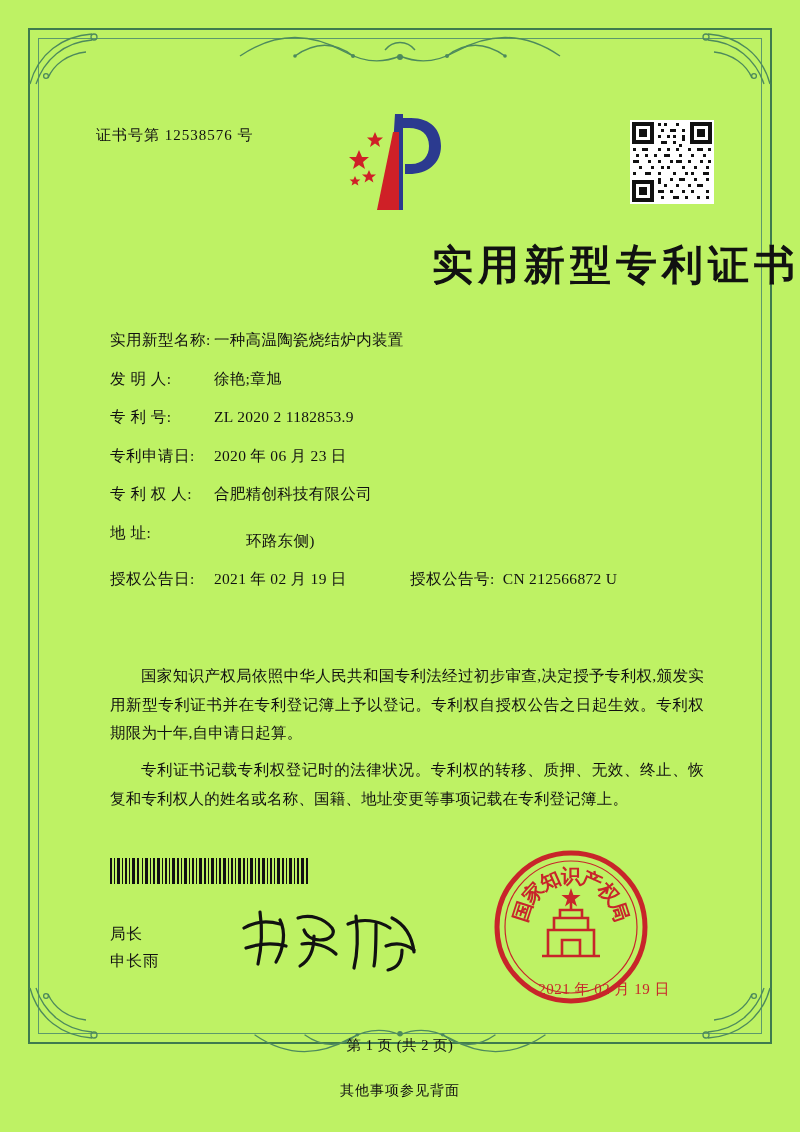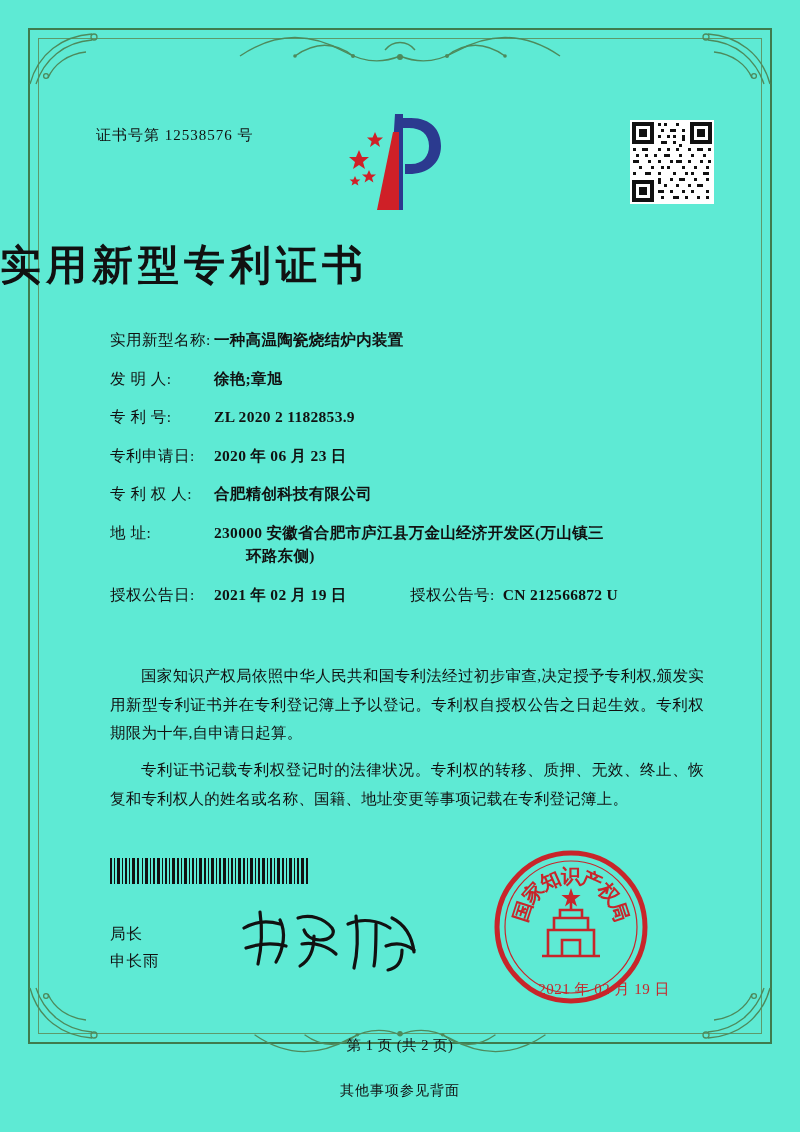--- a/index.html
+++ b/index.html
@@ -12,21 +12,21 @@
     height: 1132px;
     font-family: "Liberation Serif", "DejaVu Serif", serif;
     color: #1a1a1a;
     position: relative;
     overflow: hidden;
   }
 
   .page {
     position: absolute;
     inset: 0;
-    background: #5eead4;
+    background: #bef264;
   }
 
   
   .frame-outer {
     position: absolute;
     left: 28px;
     top: 28px;
     right: 28px;
     bottom: 88px;
     border: 2px solid #3f7b4e;
@@ -93,21 +93,21 @@
     width: 84px;
     height: 84px;
   }
 
   
   .title {
     position: absolute;
     left: 0;
     right: 0;
     top: 238px;
-    text-align: left;
+    text-align: right;
     font-size: 41px;
     font-weight: bold;
     letter-spacing: 5px;
     color: #111;
     font-family: "Liberation Serif", "DejaVu Serif", serif;
   }
 
   
   .fields {
     position: absolute;
@@ -125,21 +125,20 @@
   }
   .field-label {
     width: 104px;
     flex: 0 0 104px;
     white-space: pre;
     letter-spacing: 0.5px;
   }
   .field-value {
     flex: 1;
     letter-spacing: 0.3px;
-    font-weight: bold;
   }
   .field-value .sub-line {
     display: block;
     margin-top: 8px;
     margin-left: 32px;
   }
   .row-split {
     display: flex;
     align-items: flex-start;
   }
@@ -433,21 +432,20 @@
       <div class="field-label">专利申请日:</div>
       <div class="field-value">2020 年 06 月 23 日</div>
     </div>
     <div class="field-row">
       <div class="field-label">专 利 权 人:</div>
       <div class="field-value">合肥精创科技有限公司</div>
     </div>
     <div class="field-row">
       <div class="field-label">地 址:</div>
       <div class="field-value">
-        <span>230000  安徽省合肥市庐江县万金山经济开发区(万山镇三</span>
         <span class="sub-line">环路东侧)</span>
       </div>
     </div>
     <div class="field-row row-split">
       <div class="split-left">
         <div class="field-label">授权公告日:</div>
         <div class="field-value">2021 年 02 月 19 日</div>
       </div>
       <div class="split-right">
         <div class="field-label">授权公告号:</div>

